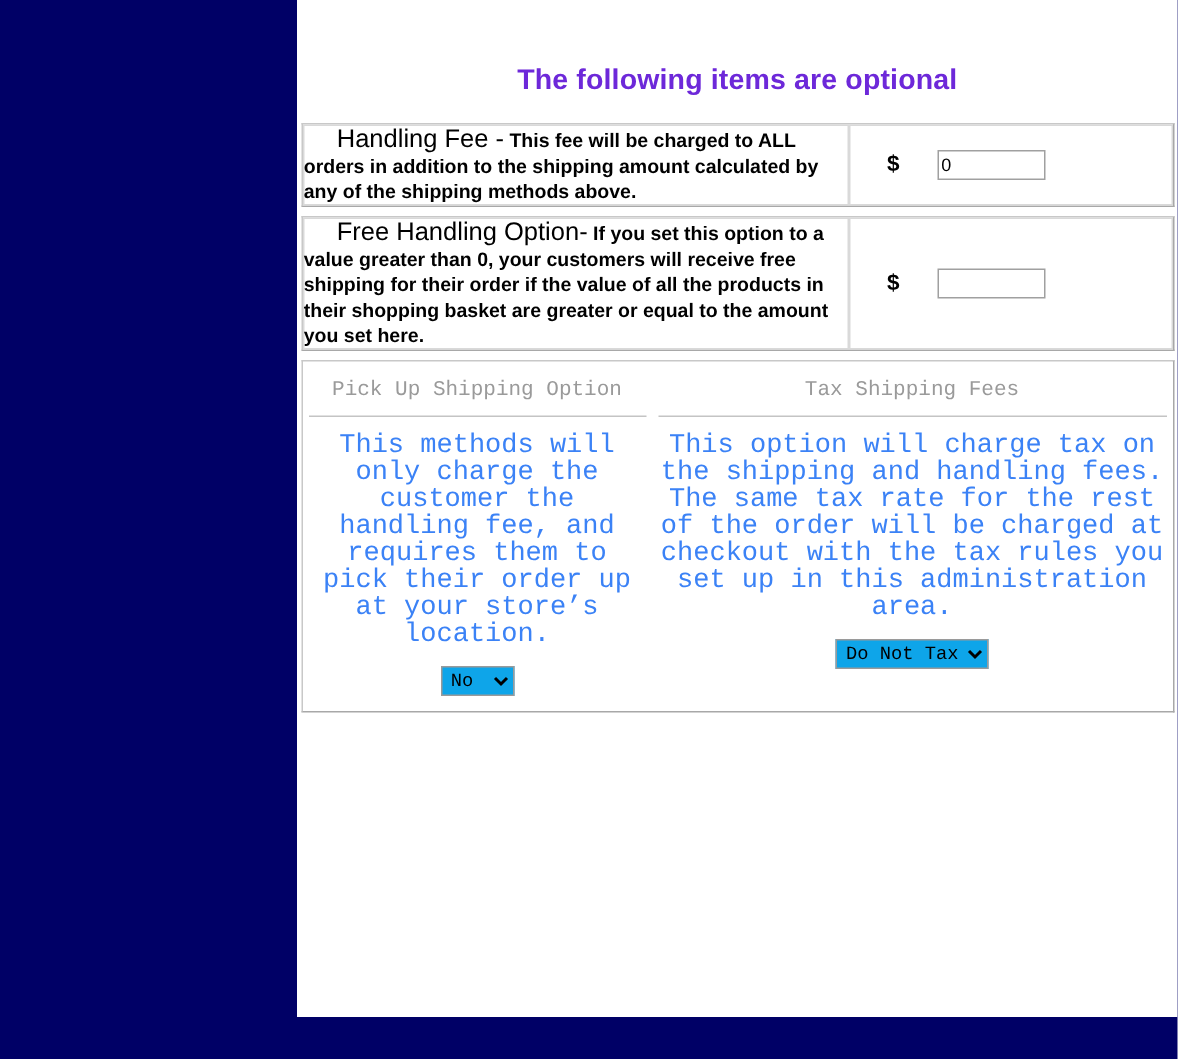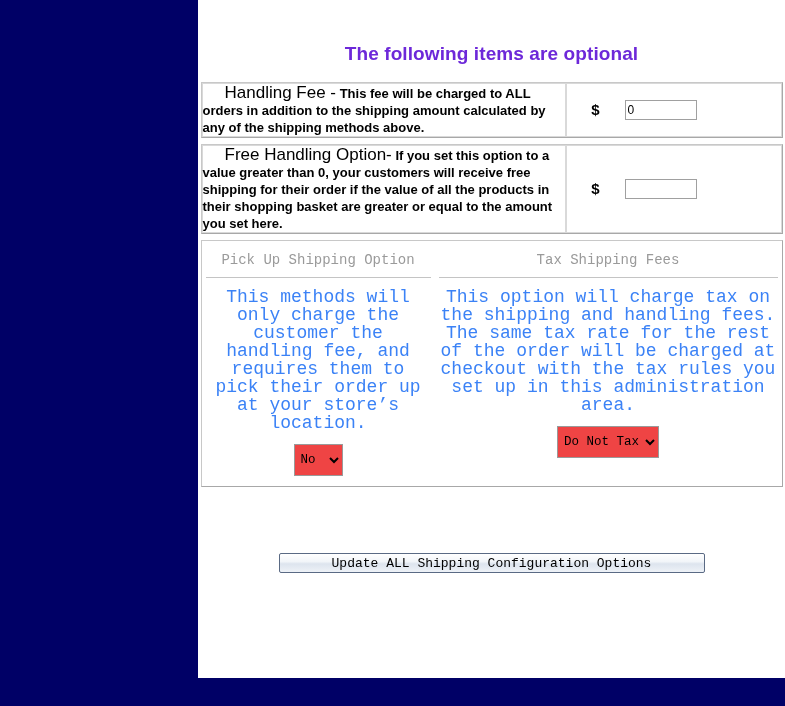--- a/index.html
+++ b/index.html
@@ -152,24 +152,24 @@
     padding: 10px 6px 0 6px;
   }
   .opt-select-wrap {
     text-align: center;
     padding: 12px 0 10px 0;
   }
   .opt-select {
     font-family: "Liberation Mono", monospace;
     font-size: 12.5px;
     color: #000;
-    background: #ef4444;
+    background: #0ea5e9;
     border: 1px solid #9a9a9a;
     padding: 1px 2px;
-    height: 32px;
+    height: 20px;
   }
 
   
   #tax-head { padding-bottom: 6px; }
   #pickup-body { padding-top: 10px; }
 
   
   .submit-row {
     text-align: center;
     padding-top: 66px;
@@ -260,18 +260,15 @@
               <option>Do Not Tax</option>
               <option>Tax</option>
             </select>
           </div>
         </td>
 
       </tr>
     </tbody>
       </table>
 
-    <div class="submit-row">
-      <button class="submit-btn" type="button">Update ALL Shipping Configuration Options</button>
-    </div>
 
   </div>
 </div>
 
 </body></html>

